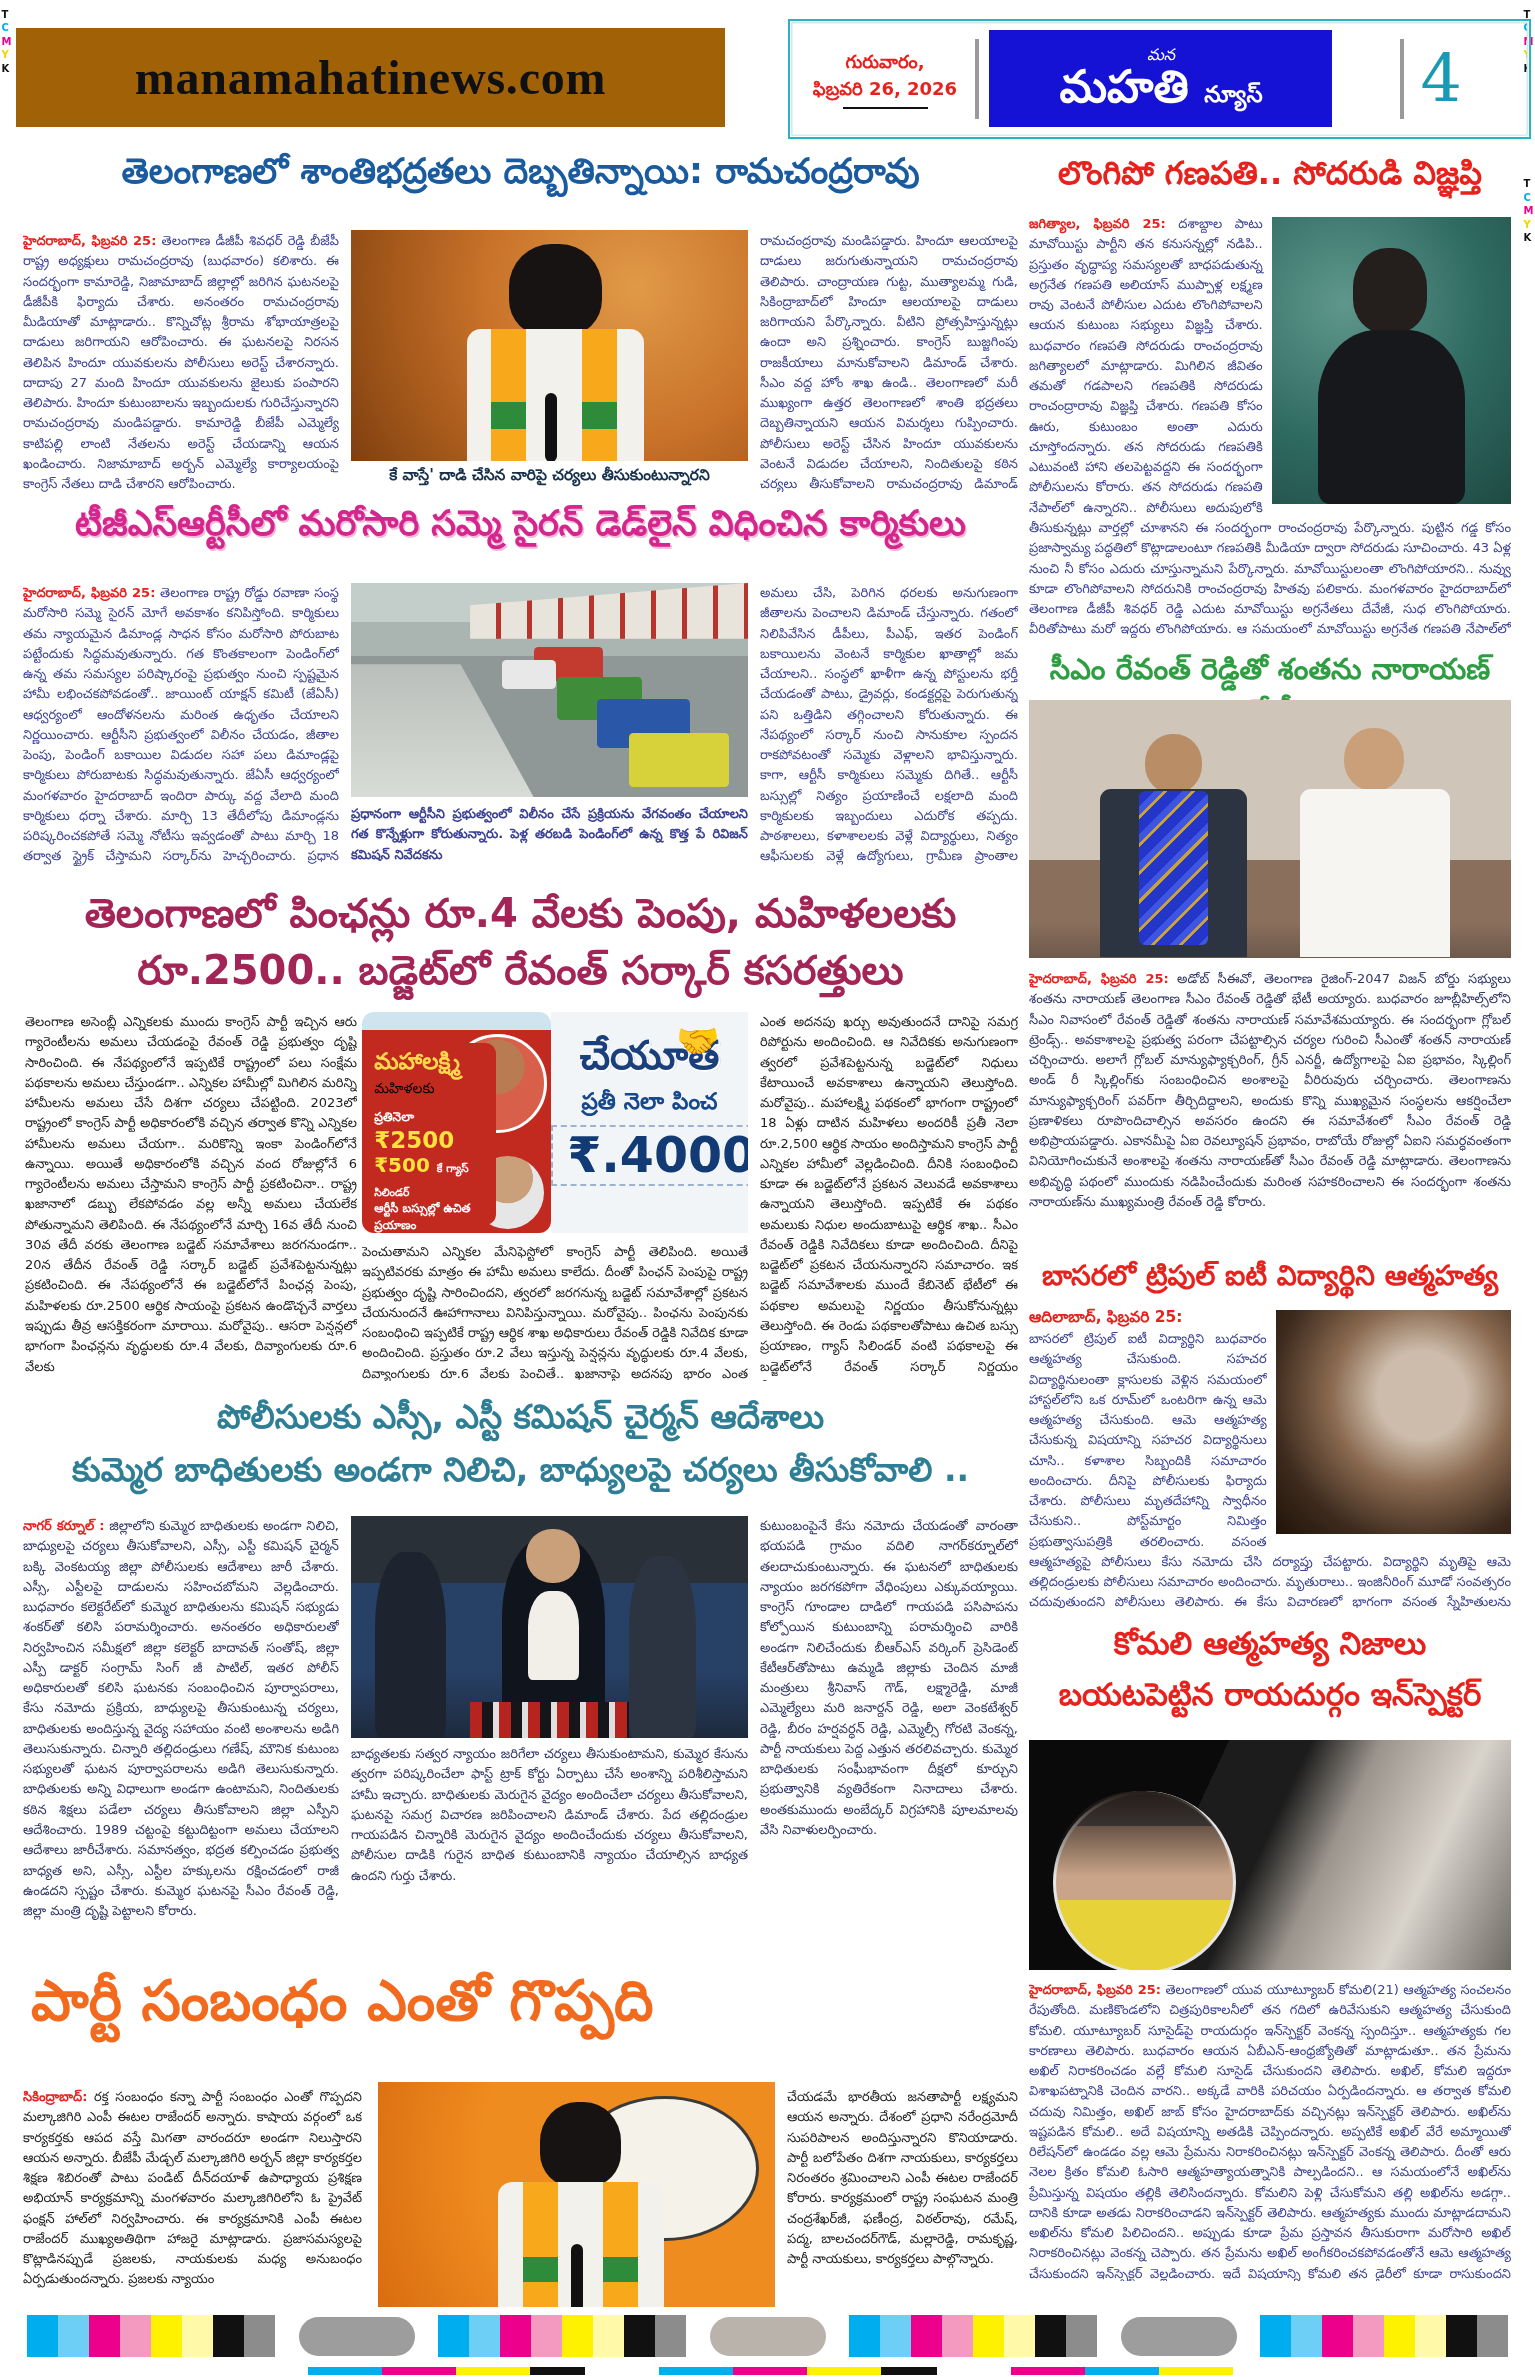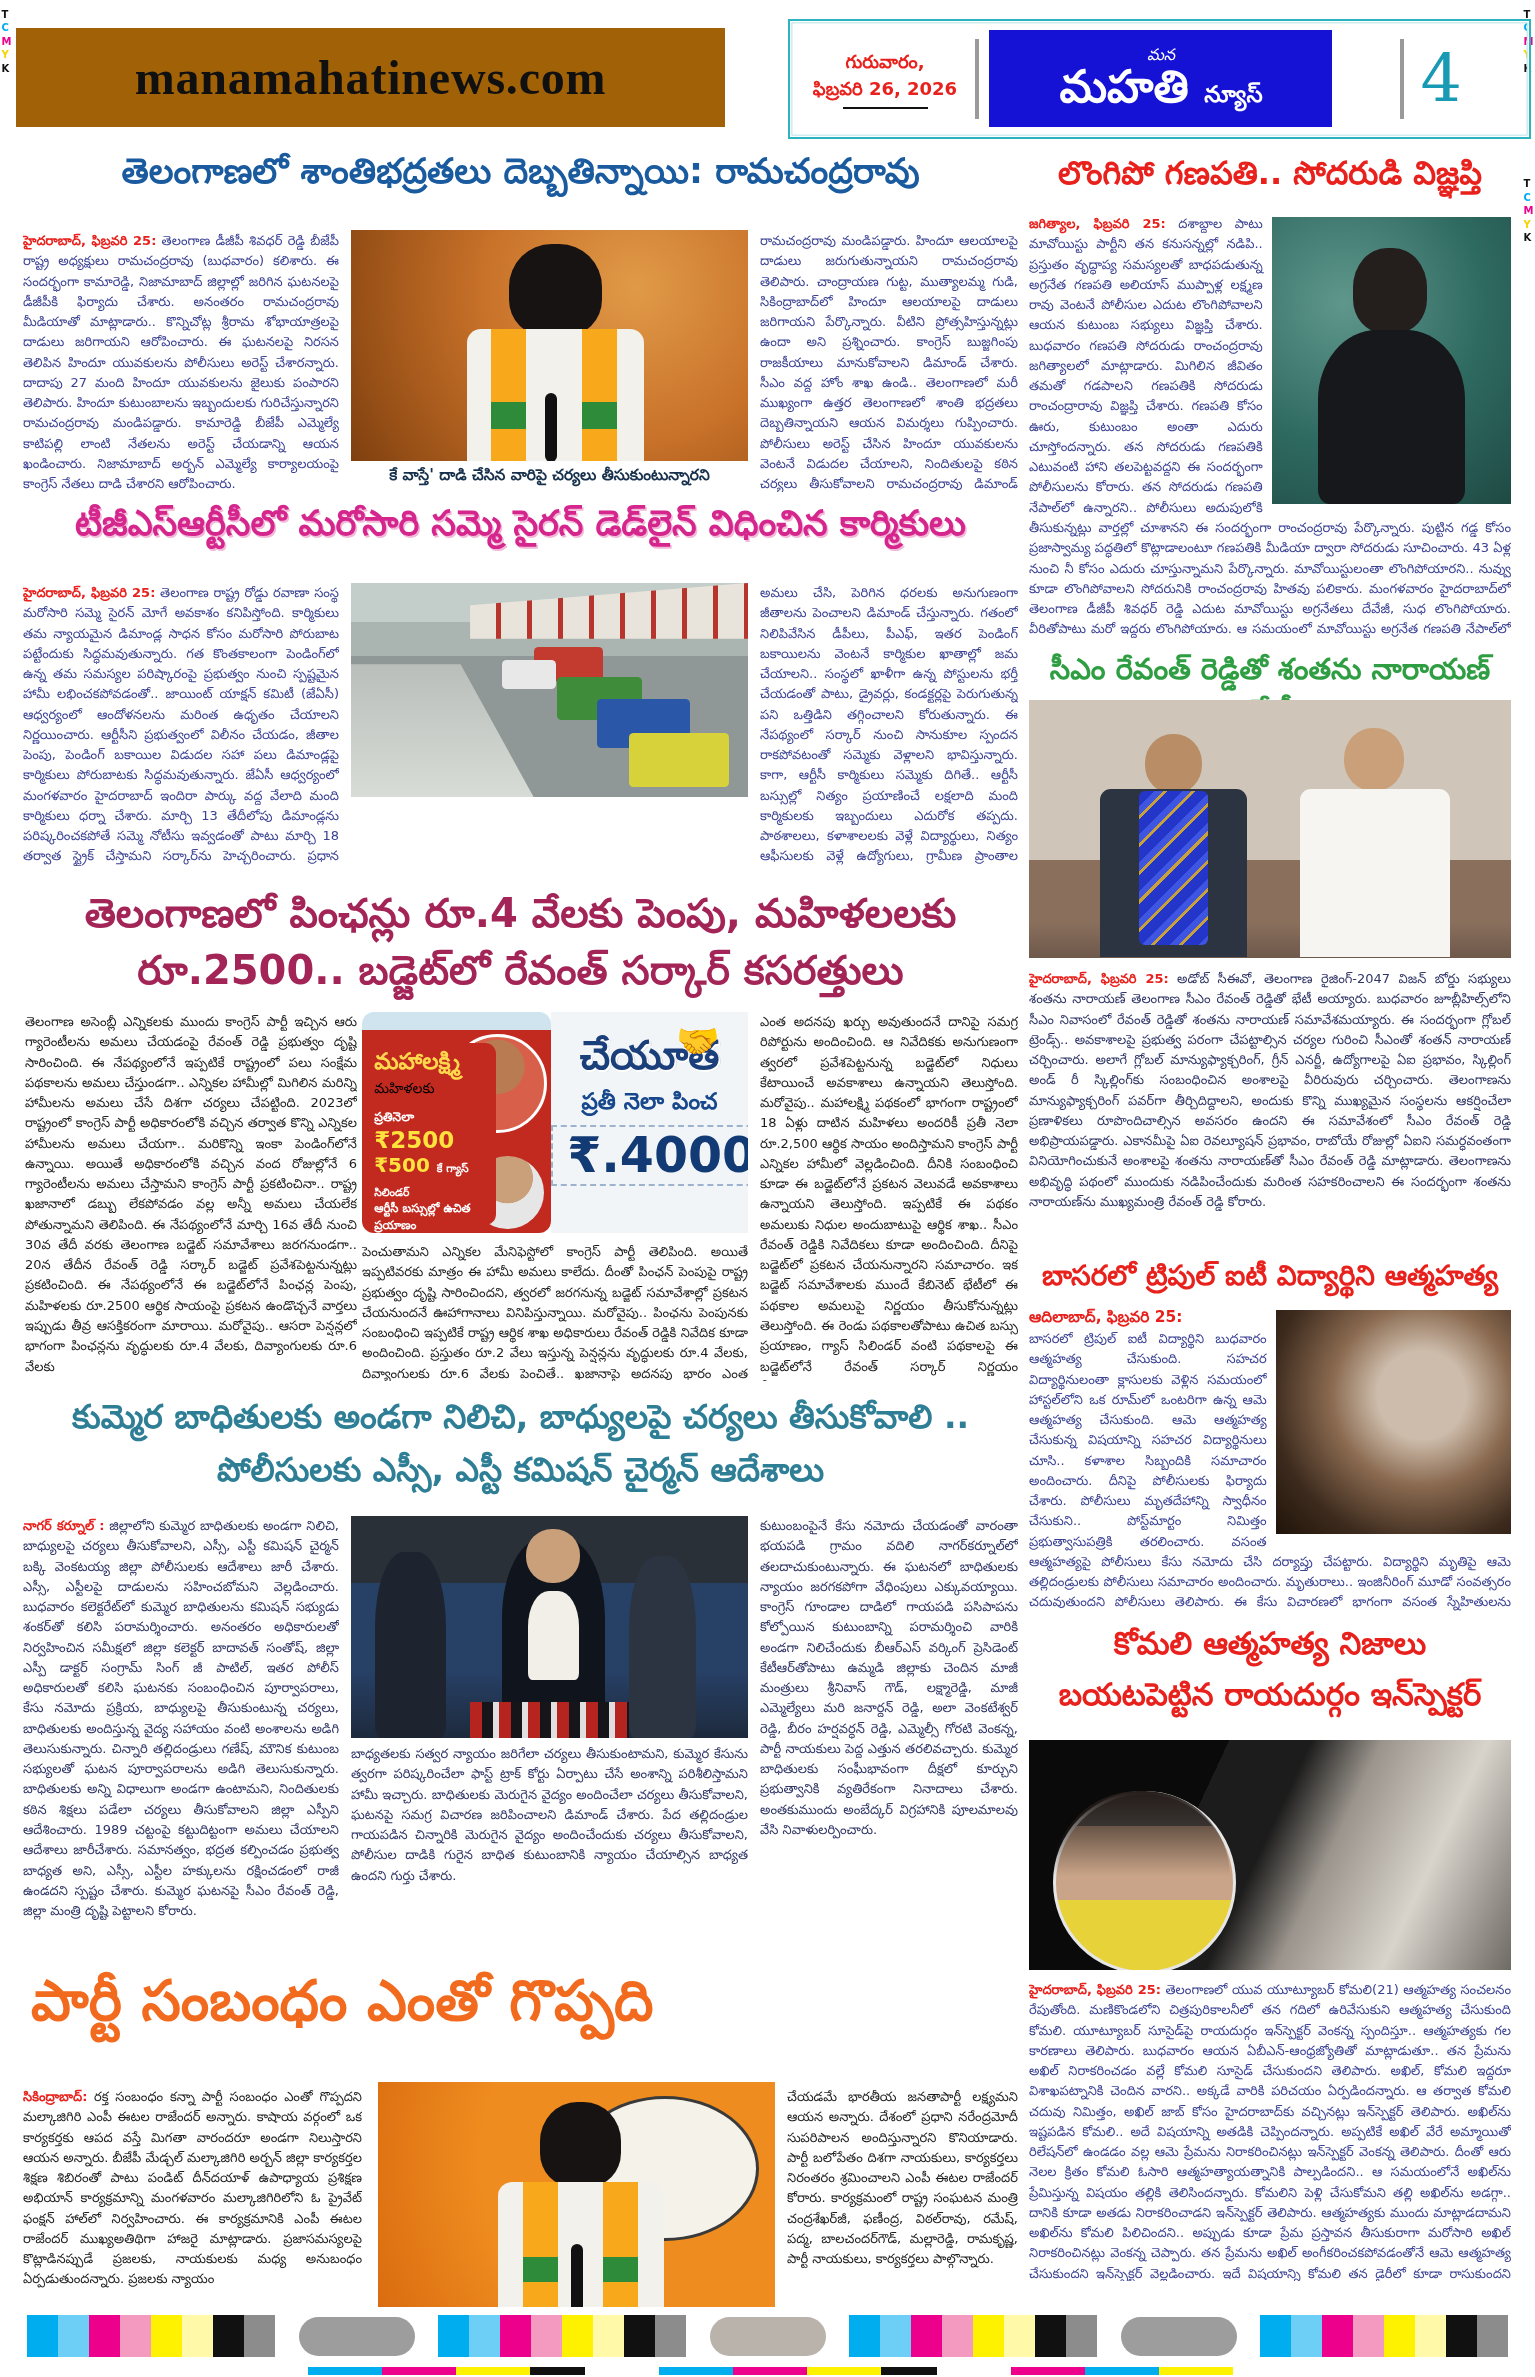--- a/index.html
+++ b/index.html
@@ -167,20 +167,21 @@
   </div>
   <div class="photo photo2" style="left:351px;top:583px;width:397px;height:214px;">
     <div class="canopy"></div>
     <div class="platform"></div>
     <div class="bus" style="left:46%;top:30%;width:69px;height:34px;background:#c23b2e;"></div>
     <div class="bus" style="left:52%;top:44%;width:85px;height:43px;background:#3f8d3a;"></div>
     <div class="bus" style="left:62%;top:54%;width:93px;height:49px;background:#2b57a8;"></div>
     <div class="bus" style="left:70%;top:70%;width:100px;height:54px;background:#d8d23a;"></div>
     <div class="bus" style="left:38%;top:36%;width:54px;height:29px;background:#e8e8e8;"></div>
   </div>
+  <div class="col ink" style="left:351px;top:804px;width:397px;height:65px;font-weight:bold;">ప్రధానంగా ఆర్టీసీని ప్రభుత్వంలో విలీనం చేసే ప్రక్రియను వేగవంతం చేయాలని గత కొన్నేళ్లుగా కోరుతున్నారు. పెళ్ల తరబడి పెండింగ్‌లో ఉన్న కొత్త పే రివిజన్ కమిషన్ నివేదకను</div>
   <div class="col ink" style="left:760px;top:583px;width:258px;height:285px;">
     <span>అమలు చేసి, పెరిగిన ధరలకు అనుగుణంగా జీతాలను పెంచాలని డిమాండ్ చేస్తున్నారు. గతంలో నిలిపివేసిన డీపీలు, పీఎఫ్, ఇతర పెండింగ్ బకాయిలను వెంటనే కార్మికుల ఖాతాల్లో జమ చేయాలని.. సంస్థలో ఖాళీగా ఉన్న పోస్టులను భర్తీ చేయడంతో పాటు, డ్రైవర్లు, కండక్టర్లపై పెరుగుతున్న పని ఒత్తిడిని తగ్గించాలని కోరుతున్నారు. ఈ నేపథ్యంలో సర్కార్ నుంచి సానుకూల స్పందన రాకపోవటంతో సమ్మెకు వెళ్లాలని భావిస్తున్నారు. కాగా, ఆర్టీసీ కార్మికులు సమ్మెకు దిగితే.. ఆర్టీసీ బస్సుల్లో నిత్యం ప్రయాణించే లక్షలాది మంది కార్మికులకు ఇబ్బందులు ఎదురోక తప్పదు. పాఠశాలలు, కళాశాలలకు వెళ్లే విద్యార్థులు, నిత్యం ఆఫీసులకు వెళ్లే ఉద్యోగులు, గ్రామీణ ప్రాంతాల నుంచి నగరాలకు వచ్చే సామాన్యులు తీవ్రంగా ఇబ్బందులు పడే ఛాన్సుంది. ప్రభుత్వం ఈలోపే స్పందించి కార్మిక సంఘాలతో చర్చలు జరిపి సమస్యను సామరస్యంగా పరిష్కరించాలని ప్రజలు విజ్ఞప్తి చేస్తున్నారు.</span>
   </div>
 
   <div class="hl hl-a3">
     <div>తెలంగాణలో పింఛన్లు రూ.4 వేలకు పెంపు, మహిళలలకు</div>
     <div>రూ.2500.. బడ్జెట్‌లో రేవంత్ సర్కార్ కసరత్తులు</div>
   </div>
   <div class="col black" style="left:25px;top:1012px;width:332px;height:369px;">
     <span>తెలంగాణ అసెంబ్లీ ఎన్నికలకు ముందు కాంగ్రెస్ పార్టీ ఇచ్చిన ఆరు గ్యారెంటీలను అమలు చేయడంపై రేవంత్ రెడ్డి ప్రభుత్వం దృష్టి సారించింది. ఈ నేపథ్యంలోనే ఇప్పటికే రాష్ట్రంలో పలు సంక్షేమ పథకాలను అమలు చేస్తుండగా.. ఎన్నికల హామీల్లో మిగిలిన మరిన్ని హామీలను అమలు చేసే దిశగా చర్యలు చేపట్టింది. 2023లో రాష్ట్రంలో కాంగ్రెస్ పార్టీ అధికారంలోకి వచ్చిన తర్వాత కొన్ని ఎన్నికల హామీలను అమలు చేయగా.. మరికొన్ని ఇంకా పెండింగ్‌లోనే ఉన్నాయి. అయితే అధికారంలోకి వచ్చిన వంద రోజుల్లోనే 6 గ్యారెంటీలను అమలు చేస్తామని కాంగ్రెస్ పార్టీ ప్రకటించినా.. రాష్ట్ర ఖజానాలో డబ్బు లేకపోవడం వల్ల అన్నీ అమలు చేయలేక పోతున్నామని తెలిపింది. ఈ నేపథ్యంలోనే మార్చి 16వ తేదీ నుంచి 30వ తేదీ వరకు తెలంగాణ బడ్జెట్ సమావేశాలు జరగనుండగా.. 20న తేదీన రేవంత్ రెడ్డి సర్కార్ బడ్జెట్ ప్రవేశపెట్టనున్నట్లు ప్రకటించింది. ఈ నేపథ్యంలోనే ఈ బడ్జెట్‌లోనే పింఛన్ల పెంపు, మహిళలకు రూ.2500 ఆర్థిక సాయంపై ప్రకటన ఉండొచ్చనే వార్తలు ఇప్పుడు తీవ్ర ఆసక్తికరంగా మారాయి. మరోవైపు.. ఆసరా పెన్షన్లలో భాగంగా పింఛన్లను వృద్ధులకు రూ.4 వేలకు, దివ్యాంగులకు రూ.6 వేలకు</span>
@@ -205,22 +206,22 @@
     </div>
   </div>
   <div class="col black" style="left:362px;top:1242px;width:386px;height:139px;">
     <span>పెంచుతామని ఎన్నికల మేనిఫెస్టోలో కాంగ్రెస్ పార్టీ తెలిపింది. అయితే ఇప్పటివరకు మాత్రం ఈ హామీ అమలు కాలేదు. దీంతో పింఛన్ పెంపుపై రాష్ట్ర ప్రభుత్వం దృష్టి సారించిందని, త్వరలో జరగనున్న బడ్జెట్ సమావేశాల్లో ప్రకటన చేయనుందనే ఊహాగానాలు వినిపిస్తున్నాయి. మరోవైపు.. పింఛను పెంపునకు సంబంధించి ఇప్పటికే రాష్ట్ర ఆర్థిక శాఖ అధికారులు రేవంత్ రెడ్డికి నివేదిక కూడా అందించింది. ప్రస్తుతం రూ.2 వేలు ఇస్తున్న పెన్షన్లను వృద్ధులకు రూ.4 వేలకు, దివ్యాంగులకు రూ.6 వేలకు పెంచితే.. ఖజానాపై అదనపు భారం ఎంత పడుతుందనే దానిపై</span>
   </div>
   <div class="col black" style="left:760px;top:1012px;width:258px;height:369px;">
     <span>ఎంత అదనపు ఖర్చు అవుతుందనే దానిపై సమగ్ర రిపోర్టును అందించింది. ఆ నివేదికకు అనుగుణంగా త్వరలో ప్రవేశపెట్టనున్న బడ్జెట్‌లో నిధులు కేటాయించే అవకాశాలు ఉన్నాయని తెలుస్తోంది. మరోవైపు.. మహాలక్ష్మి పథకంలో భాగంగా రాష్ట్రంలో 18 ఏళ్లు దాటిన మహిళలు అందరికీ ప్రతీ నెలా రూ.2,500 ఆర్థిక సాయం అందిస్తామని కాంగ్రెస్ పార్టీ ఎన్నికల హామీలో వెల్లడించింది. దీనికి సంబంధించి కూడా ఈ బడ్జెట్‌లోనే ప్రకటన వెలువడే అవకాశాలు ఉన్నాయని తెలుస్తోంది. ఇప్పటికే ఈ పథకం అమలుకు నిధుల అందుబాటుపై ఆర్థిక శాఖ.. సీఎం రేవంత్ రెడ్డికి నివేదికలు కూడా అందించింది. దీనిపై బడ్జెట్‌లో ప్రకటన చేయనున్నారని సమాచారం. ఇక బడ్జెట్ సమావేశాలకు ముందే కేబినెట్ భేటీలో ఈ పథకాల అమలుపై నిర్ణయం తీసుకోనున్నట్లు తెలుస్తోంది. ఈ రెండు పథకాలతోపాటు ఉచిత బస్సు ప్రయాణం, గ్యాస్ సిలిండర్ వంటి పథకాలపై ఈ బడ్జెట్‌లోనే రేవంత్ సర్కార్ నిర్ణయం తీసుకుంటుందని సమాచారం.</span>
   </div>
 
   <div class="hl hl-a4">
+    <div>పోలీసులకు ఎస్సీ, ఎస్టీ కమిషన్ చైర్మన్ ఆదేశాలు</div>
     <div>కుమ్మెర బాధితులకు అండగా నిలిచి, బాధ్యులపై చర్యలు తీసుకోవాలి ..</div>
-    <div>పోలీసులకు ఎస్సీ, ఎస్టీ కమిషన్ చైర్మన్ ఆదేశాలు</div>
   </div>
   <div class="col ink2" style="left:23px;top:1516px;width:316px;height:438px;">
     <span class="dateline">నాగర్ కర్నూల్ :</span>
     <span>జిల్లాలోని కుమ్మెర బాధితులకు అండగా నిలిచి, బాధ్యులపై చర్యలు తీసుకోవాలని, ఎస్సీ, ఎస్టీ కమిషన్ చైర్మన్ బక్కి వెంకటయ్య జిల్లా పోలీసులకు ఆదేశాలు జారీ చేశారు. ఎస్సీ, ఎస్టీలపై దాడులను సహించబోమని వెల్లడించారు. బుధవారం కలెక్టరేట్‌లో కుమ్మెర బాధితులను కమిషన్ సభ్యుడు శంకర్‌తో కలిసి పరామర్శించారు. అనంతరం అధికారులతో నిర్వహించిన సమీక్షలో జిల్లా కలెక్టర్ బాదావత్ సంతోష్, జిల్లా ఎస్పీ డాక్టర్ సంగ్రామ్ సింగ్ జీ పాటిల్, ఇతర పోలీస్ అధికారులతో కలిసి ఘటనకు సంబంధించిన పూర్వాపరాలు, కేసు నమోదు ప్రక్రియ, బాధ్యులపై తీసుకుంటున్న చర్యలు, బాధితులకు అందిస్తున్న వైద్య సహాయం వంటి అంశాలను అడిగి తెలుసుకున్నారు. చిన్నారి తల్లిదండ్రులు గణేష్, మౌనిక కుటుంబ సభ్యులతో ఘటన పూర్వాపరాలను అడిగి తెలుసుకున్నారు. బాధితులకు అన్ని విధాలుగా అండగా ఉంటామని, నిందితులకు కఠిన శిక్షలు పడేలా చర్యలు తీసుకోవాలని జిల్లా ఎస్పీని ఆదేశించారు. 1989 చట్టంపై కట్టుదిట్టంగా అమలు చేయాలని ఆదేశాలు జారీచేశారు. సమానత్వం, భద్రత కల్పించడం ప్రభుత్వ బాధ్యత అని, ఎస్సీ, ఎస్టీల హక్కులను రక్షించడంలో రాజీ ఉండదని స్పష్టం చేశారు. కుమ్మెర ఘటనపై సీఎం రేవంత్ రెడ్డి, జిల్లా మంత్రి దృష్టి పెట్టాలని కోరారు.</span>
   </div>
   <div class="photo photo4" style="left:351px;top:1516px;width:397px;height:222px;">
     <div class="crowd" style="left:6%;top:16%;width:18%;height:84%;background:#1d2430;"></div>
     <div class="crowd" style="left:38%;top:10%;width:26%;height:90%;background:#10141c;"></div>
     <div class="headskin" style="left:44%;top:6%;width:54px;height:54px;"></div>
     <div class="crowd" style="left:44.5%;top:34%;width:13%;height:40%;background:#f2efe8;"></div>

